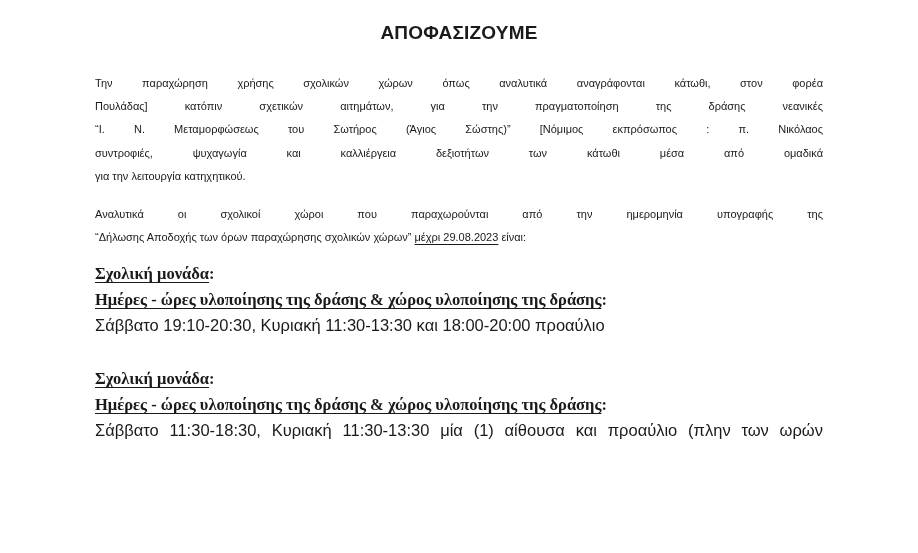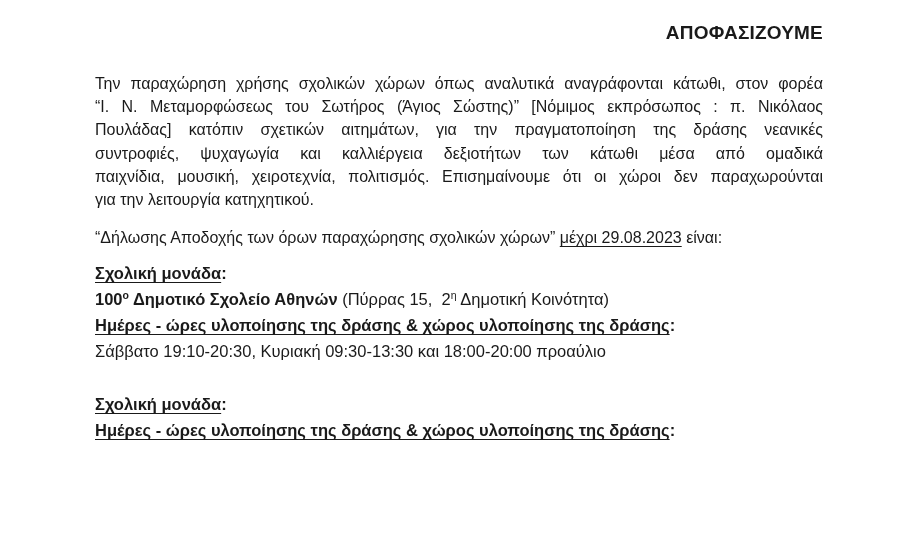--- a/index.html
+++ b/index.html
@@ -13,74 +13,72 @@
   }
   .page {
     box-sizing: border-box;
     width: 918px;
     height: 553px;
     padding: 22px 95px 0 95px;
   }
   .title {
     font-size: 19px;
     font-weight: bold;
-    text-align: right;
+    text-align: center;
     margin: 0 0 28px 0;
     letter-spacing: 0.2px;
   }
-  .para { margin: 15px 0 13px 0; font-size: 16px; }
+  .para { margin: 15px 0 13px 0; font-size: 11px; }
   .ln { line-height: 23.2px; white-space: normal; }
   .just .ln.jfull { text-align: justify; text-align-last: justify; }
   .unit .line { margin-bottom: 2.8px; font-size: 16.5px; }
   .gap { height: 27px; }
-  .b { font-weight: bold; }
+  .b { font-weight: bold; font-family: Liberation Serif, serif; }
   .u { text-decoration: underline; text-underline-offset: 2.5px; text-decoration-thickness: 1.4px; }
   .sup { font-size: 10.5px; vertical-align: super; line-height: 0; }
 </style>
 </head>
 <body>
 
 <div class="page">
 
   <h1 class="title">ΑΠΟΦΑΣΙΖΟΥΜΕ</h1>
 
   <div class="para just">
       <div class="ln jfull"><span>Την παραχώρηση χρήσης σχολικών χώρων όπως αναλυτικά αναγράφονται κάτωθι, στον φορέα</span></div>
+      <div class="ln jfull"><span>Πουλάδας] κατόπιν σχετικών αιτημάτων, για την πραγματοποίηση της δράσης νεανικές</span></div>
       <div class="ln jfull"><span>“Ι. Ν. Μεταμορφώσεως του Σωτήρος (Άγιος Σώστης)” [Νόμιμος εκπρόσωπος : π. Νικόλαος</span></div>
-      <div class="ln jfull"><span>Πουλάδας] κατόπιν σχετικών αιτημάτων, για την πραγματοποίηση της δράσης νεανικές</span></div>
       <div class="ln jfull"><span>συντροφιές, ψυχαγωγία και καλλιέργεια δεξιοτήτων των κάτωθι μέσα από ομαδικά</span></div>
-      <div class="ln jfull"><span>παιχνίδια, μουσική, χειροτεχνία, πολιτισμός. Επισημαίνουμε ότι οι χώροι δεν παραχωρούνται</span></div>
       <div class="ln"><span>για την λειτουργία κατηχητικού.</span></div>
     </div>
 
   <div class="para just">
+      <div class="ln jfull"><span>Αναλυτικά οι σχολικοί χώροι που παραχωρούνται από την ημερομηνία υπογραφής της</span></div>
       <div class="ln"><span>“Δήλωσης Αποδοχής των όρων παραχώρησης σχολικών χώρων” </span><span class="u">μέχρι 29.08.2023</span><span> είναι:</span></div>
     </div>
 
   <section class="unit">
     <div class="line">
         <div class="ln"><span class="b u">Σχολική μονάδα</span><span class="b">:</span></div>
       </div>
     <div class="line">
-        <div class="ln"><span class="b">100</span><span class="b sup">ο</span><span class="b"> Δημοτικό Σχολείο Αθηνών</span><span> (Πύρρας 15, &nbsp;2</span><span class="sup">η</span><span> Δημοτική Κοινότητα)</span></div>
-      </div>
-    <div class="line">
         <div class="ln"><span class="b u">Ημέρες - ώρες υλοποίησης της δράσης &amp; χώρος υλοποίησης της δράσης</span><span class="b">:</span></div>
       </div>
     <div class="line">
-        <div class="ln"><span>Σάββατο 19:10-20:30, Κυριακή 09:30-13:30 και 18:00-20:00 προαύλιο</span></div>
+        <div class="ln"><span>Σάββατο 19:10-20:30, Κυριακή 11:30-13:30 και 18:00-20:00 προαύλιο</span></div>
       </div>
   </section>
 
   <div class="gap"></div>
 
   <section class="unit">
     <div class="line">
         <div class="ln"><span class="b u">Σχολική μονάδα</span><span class="b">:</span></div>
       </div>
     <div class="line">
         <div class="ln"><span class="b u">Ημέρες - ώρες υλοποίησης της δράσης &amp; χώρος υλοποίησης της δράσης</span><span class="b">:</span></div>
       </div>
     <div class="line just">
+        <div class="ln jfull"><span>Σάββατο 11:30-18:30, Κυριακή 11:30-13:30 μία (1) αίθουσα και προαύλιο (πλην των ωρών</span></div>
       </div>
   </section>
 
 </div>
 
 </body></html>

